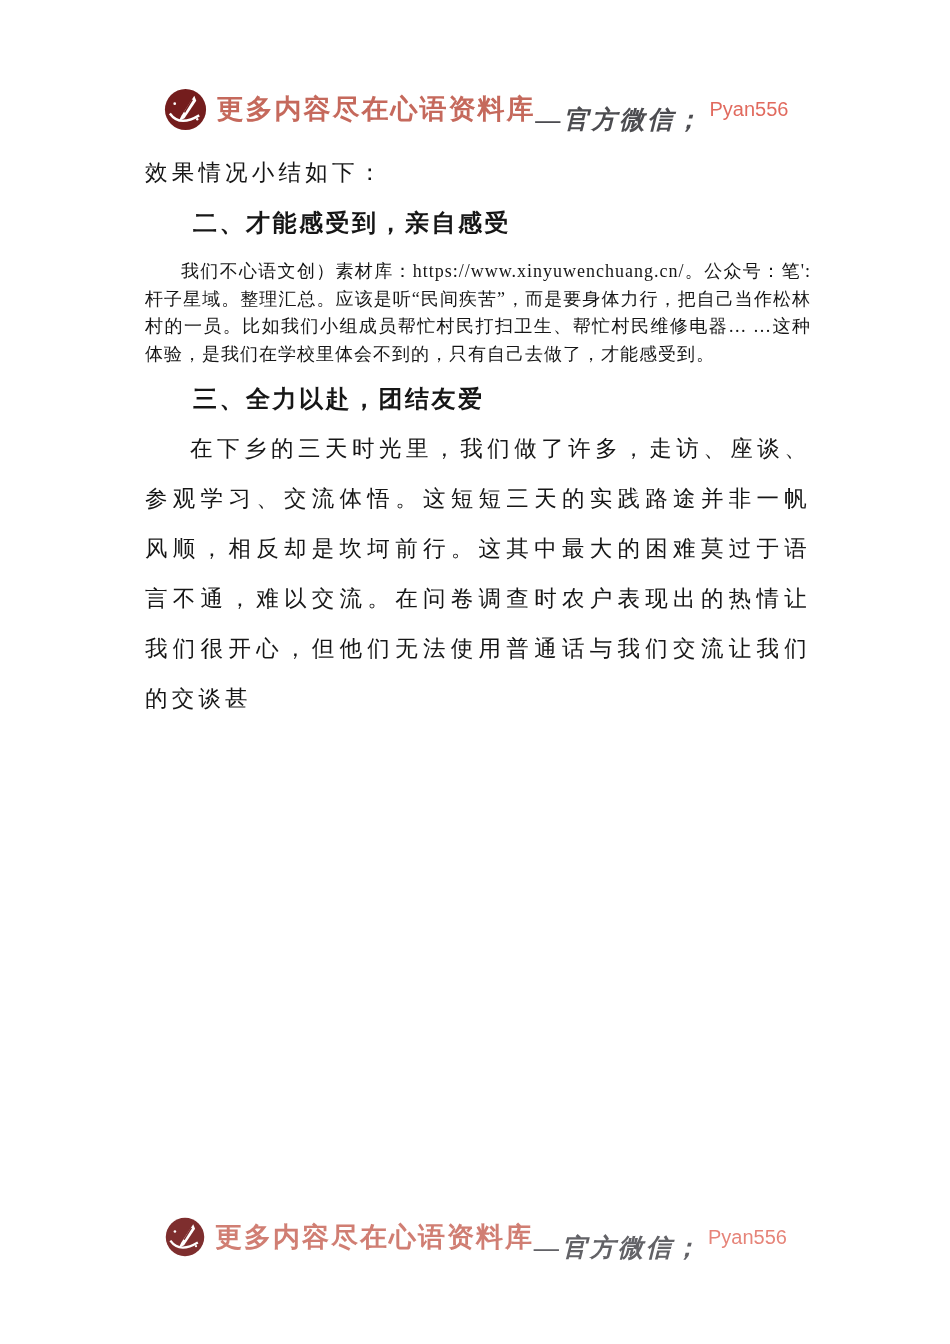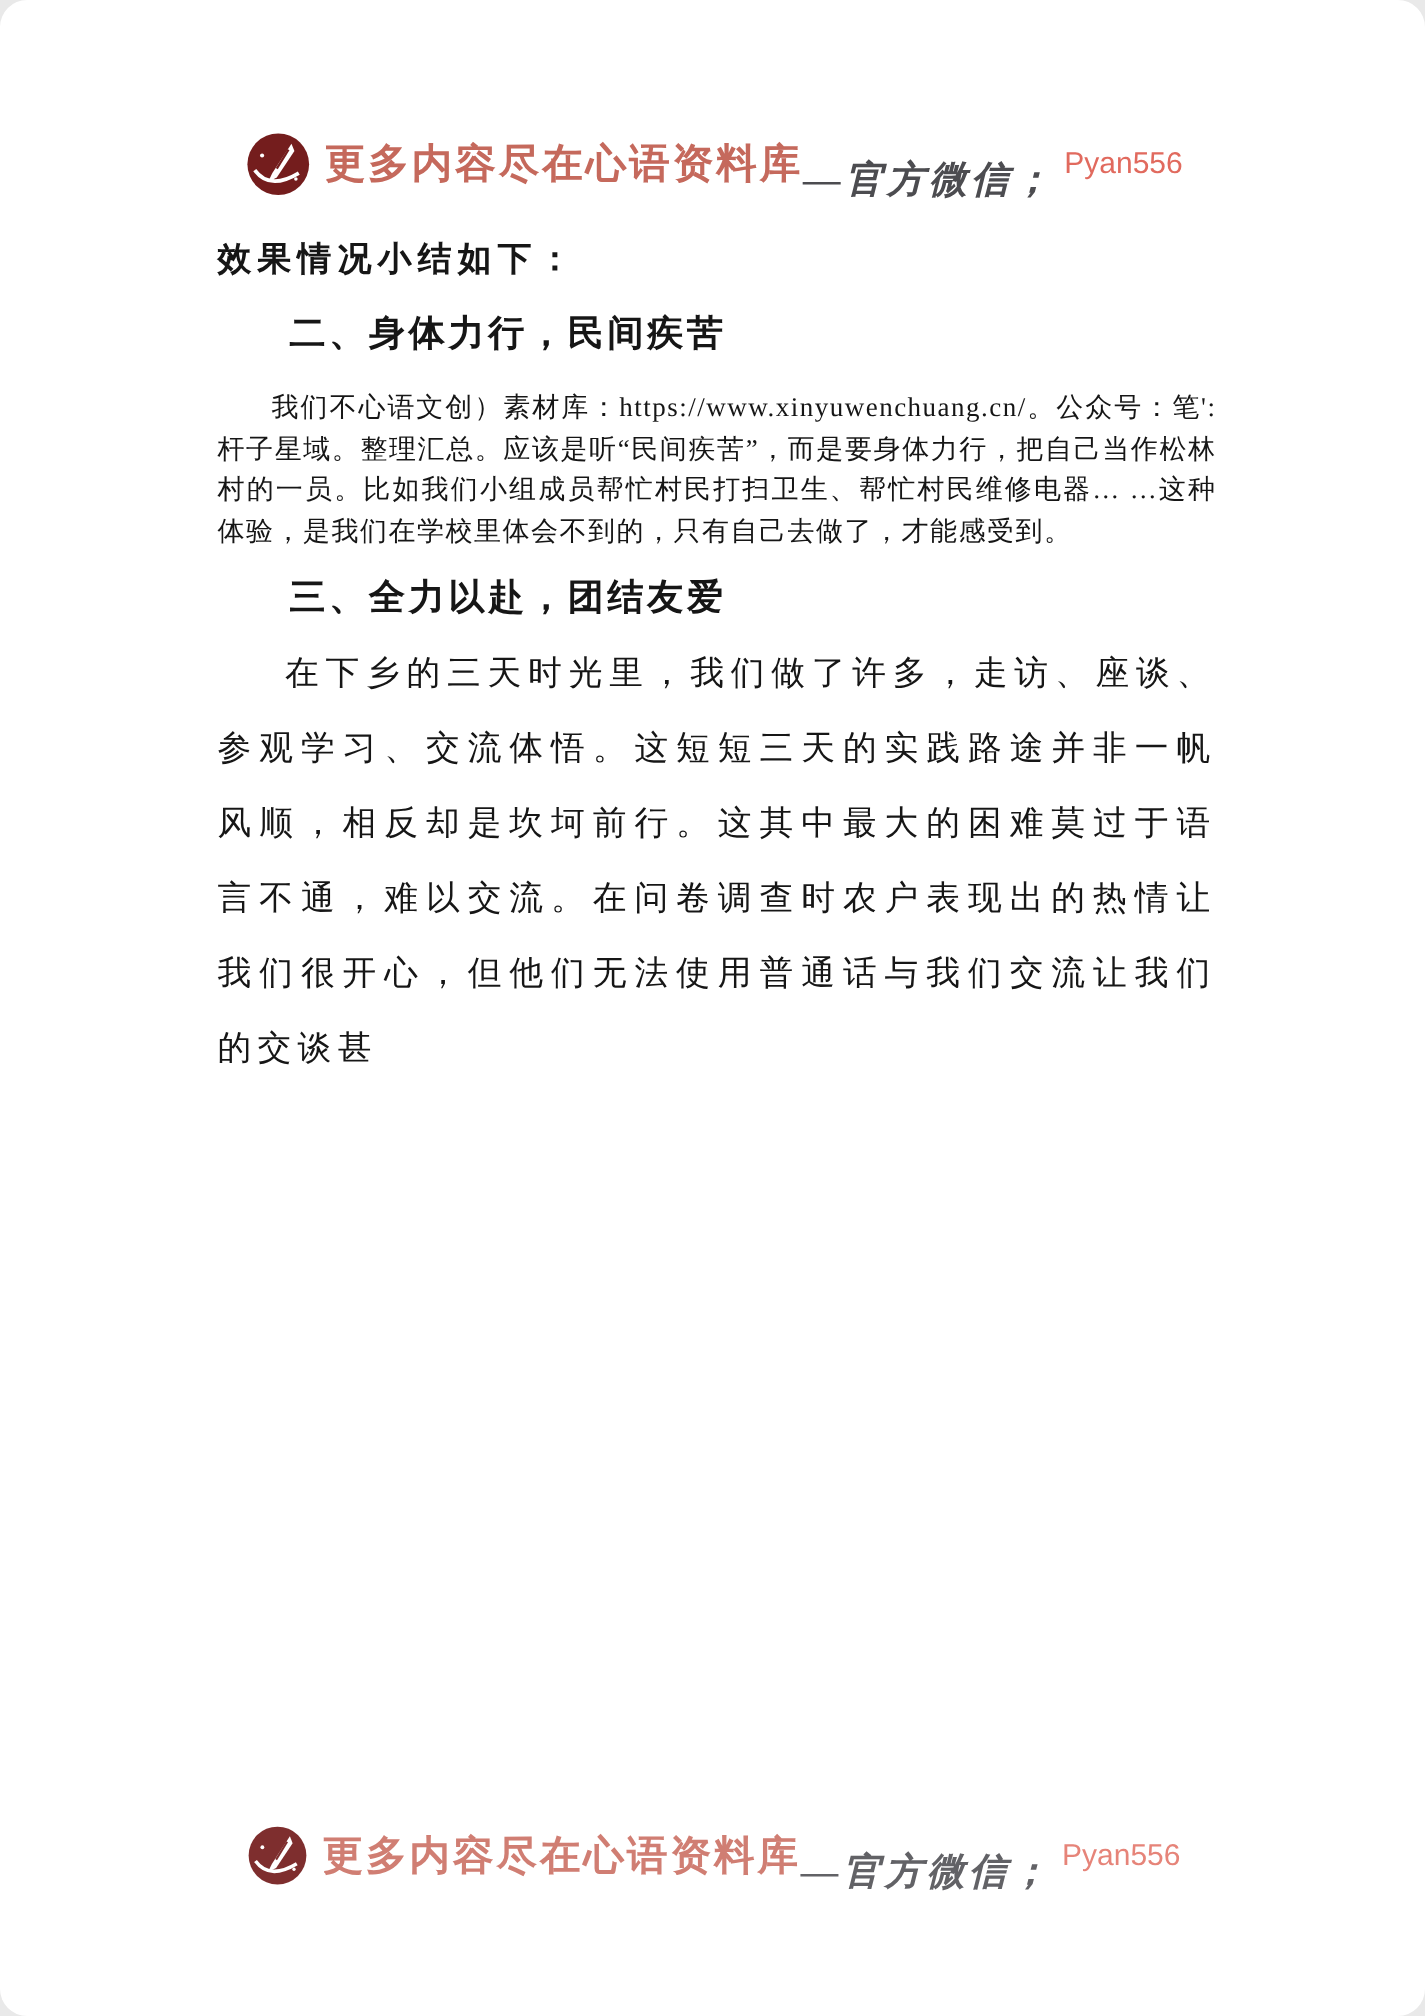--- a/index.html
+++ b/index.html
@@ -4,21 +4,20 @@
 <style>
   html,body{margin:0;padding:0;background:#e9e9e9;}
   .page{
     position:relative;
     width:950px;height:1344px;
     margin:0 auto;
     background:#ffffff;
     font-family:"Liberation Serif","DejaVu Serif",serif;
     color:#161616;
     overflow:hidden;
-    border-radius:18px;
   }
   
   .brandbar{
     position:absolute;left:0;width:100%;
     display:flex;align-items:center;justify-content:center;
     white-space:nowrap;
   }
   .brandbar.top{top:82px;}
   .brandbar.bottom{top:1210px;opacity:.92;}
   .brand-logo{flex:0 0 auto;margin-right:8px;display:inline-block;line-height:0;}
@@ -36,21 +35,21 @@
   }
   
   .doc{
     position:absolute;left:145px;top:148px;width:666px;
   }
   .body-line{
     margin:0;
     font-size:22.5px;line-height:50px;letter-spacing:4.2px;
     text-align:justify;text-justify:inter-character;
   }
-  .no-indent{text-indent:0;font-weight:bold;}
+  .no-indent{text-indent:0;}
   .indent{text-indent:2em;}
   .doc-heading{
     margin:0;
     font-size:24px;font-weight:bold;line-height:50px;
     letter-spacing:2.5px;text-indent:2em;
   }
   .note{
     margin:10px 0 6px 0;
     font-size:18px;line-height:27.5px;letter-spacing:1px;
     text-align:justify;text-justify:inter-character;
@@ -75,21 +74,21 @@
     </span>
     <span class="brand-cjk" style="color:#c5695c">更多内容尽在心语资料库</span>
     <span class="brand-label" style="color:#4c4c50">—官方微信；</span>
     <span class="brand-id" style="color:#e16a5e">Pyan556</span>
   </div>
 
   <div class="doc">
     <p class="body-line no-indent">效果情况小结如下：</p>
 
 
-    <h2 class="doc-heading">二、身体力行，民间疾苦</h2>
+    <h2 class="doc-heading">二、才能感受到，亲自感受</h2>
     <p class="note">我们不心语文创）素材库：https://www.xinyuwenchuang.cn/。公众号：笔':杆子星域。整理汇总。应该是听“民间疾苦”，而是要身体力行，把自己当作松林村的一员。比如我们小组成员帮忙村民打扫卫生、帮忙村民维修电器… …这种体验，是我们在学校里体会不到的，只有自己去做了，才能感受到。</p>
 
     <h2 class="doc-heading">三、全力以赴，团结友爱</h2>
     <p class="body-line indent">在下乡的三天时光里，我们做了许多，走访、座谈、参观学习、交流体悟。这短短三天的实践路途并非一帆风顺，相反却是坎坷前行。这其中最大的困难莫过于语言不通，难以交流。在问卷调查时农户表现出的热情让我们很开心，但他们无法使用普通话与我们交流让我们的交谈甚</p>
   </div>
 
   <div class="brandbar bottom">
     <span class="brand-logo">
       <svg width="44" height="44" viewBox="0 0 48 48">
         <circle cx="24" cy="24" r="21" fill="#741d1d"></circle>

